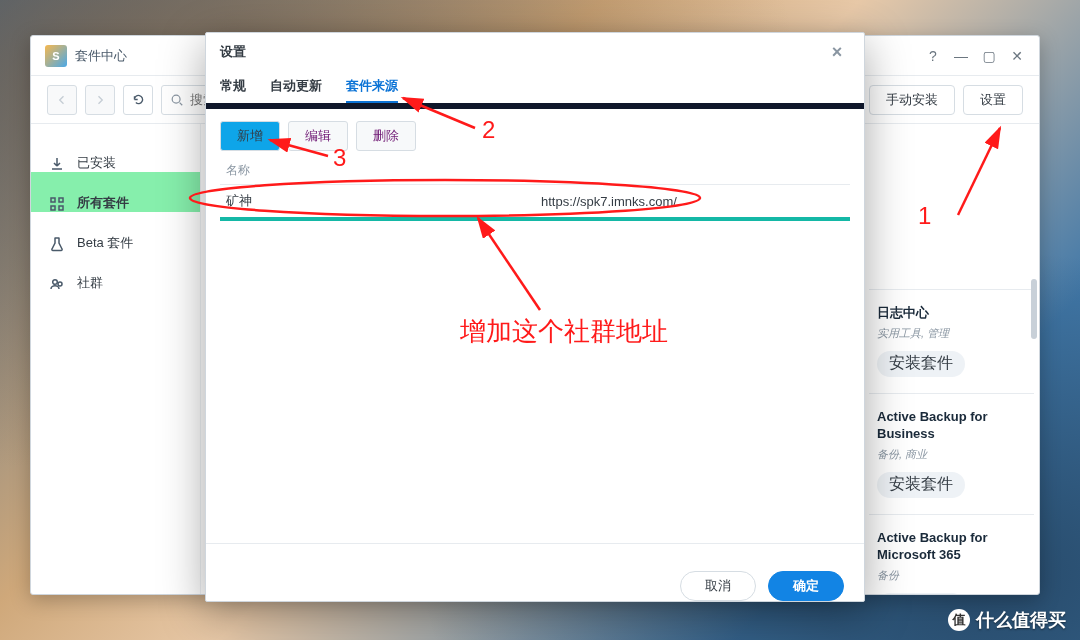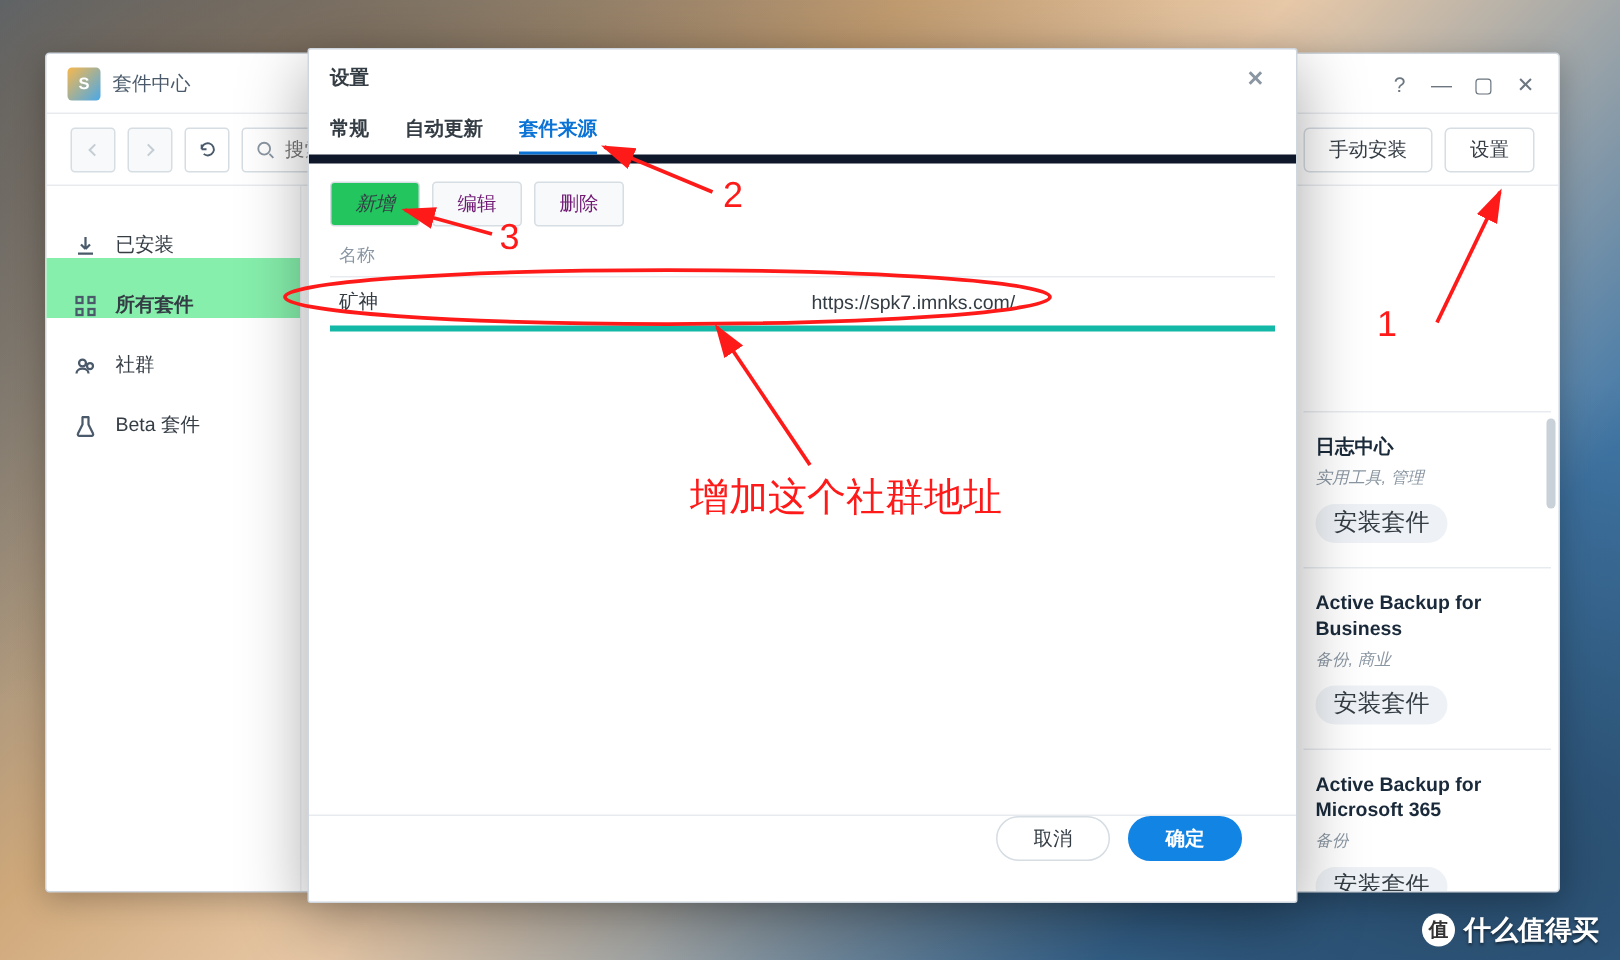--- a/index.html
+++ b/index.html
@@ -28,49 +28,49 @@
 .tb-spacer { width:8px; }
 .pill-btn { height:30px; padding:0 16px; border:1px solid #d6dde3; border-radius:4px; background:#fff; font-size:13px; color:#343c44; display:flex; align-items:center; cursor:pointer; }
 
 .mw-body { flex:1; display:flex; min-height:0; }
 .sidebar { width:170px; border-right:1px solid #eef1f4; padding-top:8px; }
 .side-item { height:40px; display:flex; align-items:flex-end; gap:12px; padding:0 18px; font-size:13px; color:#343c44; cursor:pointer; }
 .side-item.active { background:#86efac; font-weight:600; }
 .side-item svg { width:16px; height:16px; stroke:#4a5a6a; fill:none; stroke-width:1.5; }
 
 .content { flex:1; position:relative; padding:0; overflow:hidden; }
-.pkg-list { position:absolute; right:5px; top:150px; width:165px; } 
+.pkg-list { position:absolute; right:5px; top:165px; width:165px; } 
 .pkg-card { border-top:1px solid #e7ebef; padding:14px 8px 16px 8px; }
 .pkg-title { font-size:13px; font-weight:700; color:#1a2a3a; line-height:1.35; margin-bottom:4px; }
 .pkg-sub { font-size:11px; color:#8a96a2; margin-bottom:10px;font-style:italic; }
 .install-btn { height:26px; padding:0 12px; background:#eef2f6; border:0; border-radius:13px; font-size:16px; color:#343c44; cursor:pointer; }
 .vscroll { position:absolute; right:0; top:155px; bottom:0; width:10px; }
 .vscroll-thumb { position:absolute; right:2px; top:0; width:6px; height:60px; background:#c8d0d8; border-radius:3px; }
 
 
 .modal { position:absolute; left:205px; top:32px; width:660px; height:570px; background:#fff; border:1px solid #cfd6dd; border-radius:2px; box-shadow:0 12px 45px rgba(0,0,0,.35); display:flex; flex-direction:column; }
 .modal-title { height:38px; display:flex; align-items:center; padding:0 14px; font-size:13px; font-weight:600; color:#343c44; }
 .modal-close { margin-left:auto; width:26px; height:26px; display:flex; align-items:center; justify-content:center; color:#8a96a2; cursor:pointer; font-size:18px; }
 
 .modal-tabs { height:38px; display:flex; align-items:stretch; padding:0 14px; gap:24px; border-bottom:6px solid #0f172a; }
 .m-tab { display:flex; align-items:center; font-size:13px; font-weight:600; color:#343c44; cursor:pointer; border-bottom:2px solid transparent; }
 .m-tab.active { color:#0b73d6; border-bottom-color:#0b73d6; }
 
 .modal-body { flex:1; padding:12px 14px 0 14px; display:flex; flex-direction:column; min-height:0; }
 .btn-row { display:flex; gap:8px; margin-bottom:6px; }
 .tbtn { height:30px; padding:0 16px; border:1px solid #d6dde3; background:#fff; border-radius:3px; font-size:13px; color:#343c44; cursor:pointer; }
-.tbtn.hot { background:#22c55e;font-style:italic; }
+.tbtn.hot { background:#0ea5e9; }
 .tbtn:disabled { color:#701a75; background:#f7f9fa; cursor:default; }
 
 .grid-head { display:flex; height:28px; align-items:center; border-bottom:1px solid #e7ebef; color:#8a96a2; font-size:12px; }
 .col-name { width:50%; padding-left:6px; }
 .col-loc  { width:50%; padding-left:6px; }
 .grid-row { display:flex; height:36px; align-items:center; border-bottom:4px solid #14b8a6; font-size:13px; color:#343c44; }
 
-.modal-footer { height:58px; border-top:1px solid #e7ebef; display:flex; align-items:flex-start; justify-content:flex-end; gap:12px; padding:0 36px; }
+.modal-footer { height:58px; border-top:1px solid #e7ebef; display:flex; align-items:flex-end; justify-content:flex-end; gap:12px; padding:0 20px; }
 .f-btn { height:30px; padding:0 24px; border-radius:15px; font-size:13px; cursor:pointer; border:1px solid #d6dde3; background:#fff; color:#343c44; }
 .f-btn.primary { background:#1284e4; border-color:#1284e4; color:#fff; font-weight:600; }
 
 
 .anno { position:absolute; inset:0; pointer-events:none; }
 .anno text { font-family: "Microsoft YaHei", sans-serif; }
 
 
 .watermark { position:absolute; right:14px; bottom:8px; display:flex; align-items:center; gap:6px; color:#fff; font-size:18px; font-weight:700; text-shadow:0 1px 2px rgba(0,0,0,.5); }
 .watermark .badge { width:22px; height:22px; border-radius:50%; background:#fff; color:#333; display:flex; align-items:center; justify-content:center; font-size:13px; font-weight:900; text-shadow:none; }
@@ -130,31 +130,31 @@
         <svg viewBox="0 0 16 16">
             <rect x="2" y="2" width="4" height="4"></rect>
             <rect x="10" y="2" width="4" height="4"></rect>
             <rect x="2" y="10" width="4" height="4"></rect>
             <rect x="10" y="10" width="4" height="4"></rect>
           </svg>
         <span>所有套件</span>
       </div>
       <div class="side-item">
         <svg viewBox="0 0 16 16">
+            <path d="M6 2v5L3 13a1 1 0 0 0 1 1.5h8A1 1 0 0 0 13 13L10 7V2M5.5 2h5"></path>
+          </svg>
+        <span>Beta 套件</span>
+      </div>
+      <div class="side-item">
+        <svg viewBox="0 0 16 16">
             <circle cx="6" cy="6" r="2.3"></circle>
             <circle cx="11" cy="8" r="2"></circle>
             <path d="M2 13c0-2 2-3.2 4-3.2s4 1.2 4 3.2"></path>
           </svg>
         <span>社群</span>
-      </div>
-      <div class="side-item">
-        <svg viewBox="0 0 16 16">
-            <path d="M6 2v5L3 13a1 1 0 0 0 1 1.5h8A1 1 0 0 0 13 13L10 7V2M5.5 2h5"></path>
-          </svg>
-        <span>Beta 套件</span>
       </div>
     </div>
 
     <div class="content">
       <div class="pkg-list">
         <div class="pkg-card">
           <div class="pkg-title">日志中心</div>
           <div class="pkg-sub">实用工具, 管理</div>
           <button class="install-btn">安装套件</button>
         </div>

